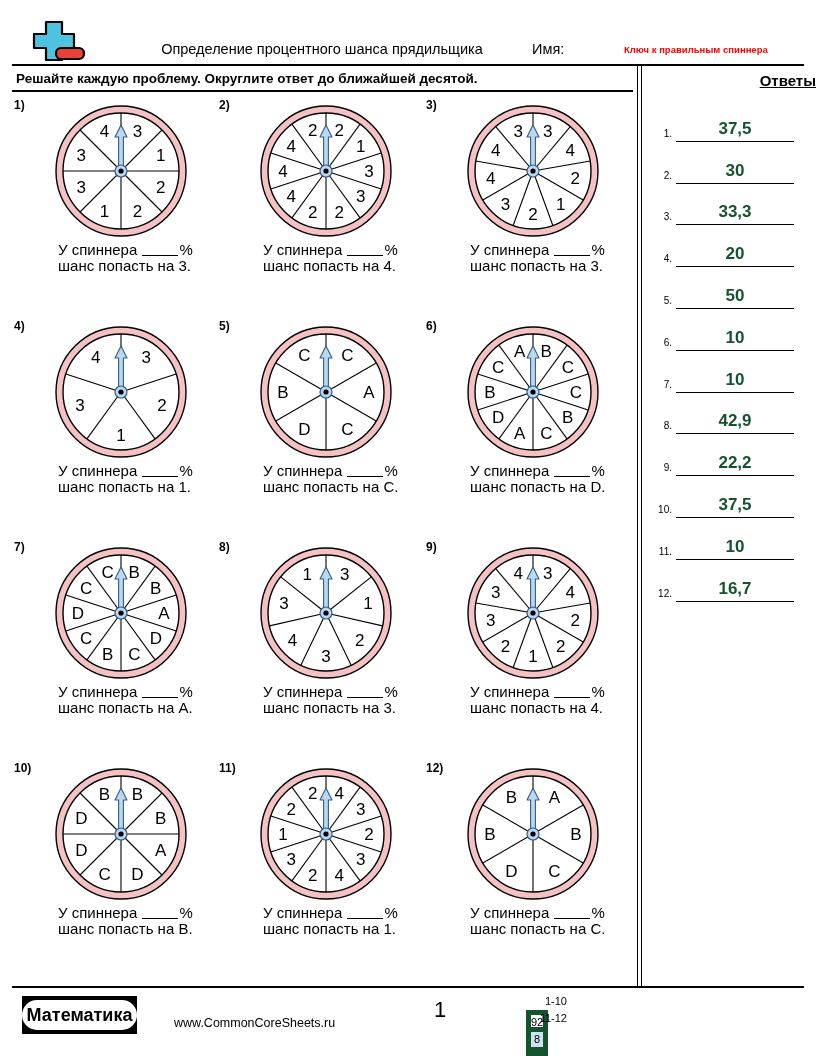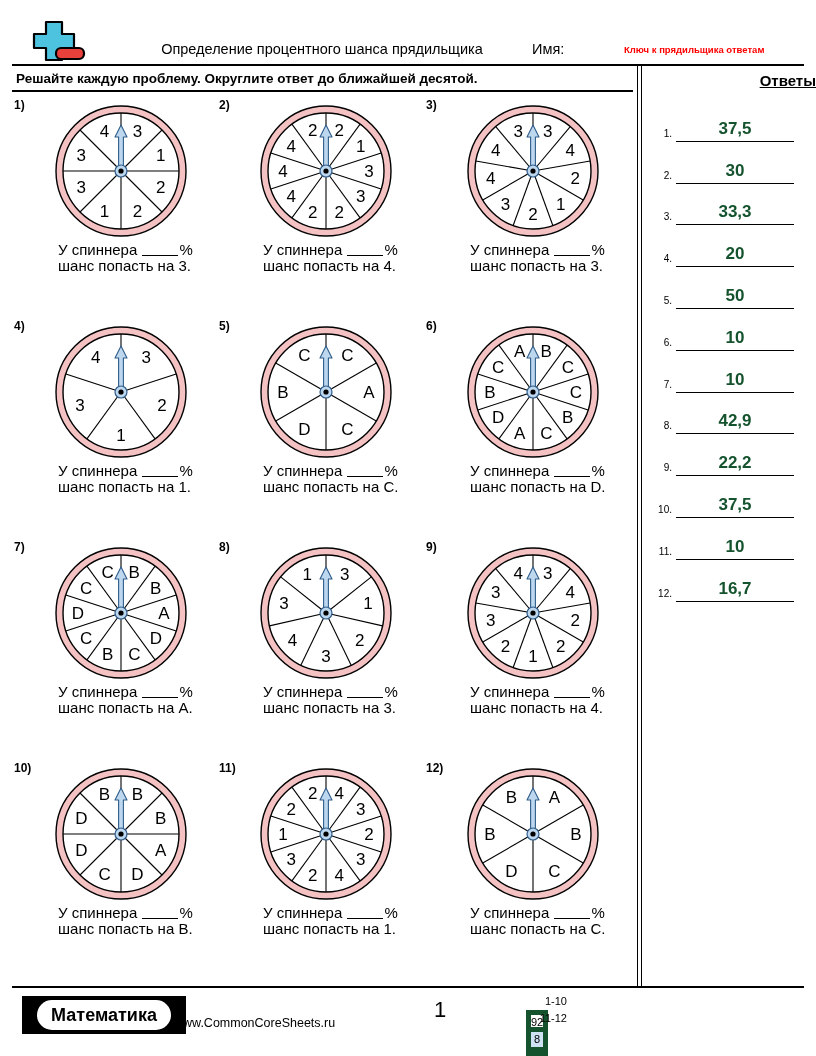--- a/index.html
+++ b/index.html
@@ -191,21 +191,21 @@
   .footer-rule {
     position: absolute;
     left: 12px; top: 986px;
     width: 792px;
     height: 2px;
     background: #000;
   }
   .brand {
     position: absolute;
     left: 22px; top: 996px;
-    width: 164px;
+    width: 115px;
     height: 38px;
     background: #000;
     display: flex;
     align-items: center;
     justify-content: center;
   }
   .brand-pill {
     width: 134px;
     height: 30px;
     border-radius: 15px;
@@ -266,21 +266,21 @@
 
   <div class="header">
     <div class="logo">
       <svg width="60" height="48" viewBox="0 0 60 48">
         <path d="M20 4 H36 V16 H48 V30 H36 V42 H20 V30 H8 V16 H20 Z" fill="#4ec3e0" stroke="#000" stroke-width="2.2" stroke-linejoin="round"></path>
         <rect x="30" y="30" width="28" height="11" rx="5" fill="#e8413c" stroke="#000" stroke-width="2.2"></rect>
       </svg>
     </div>
     <div class="header-title">Определение процентного шанса прядильщика</div>
     <div class="name-label">Имя:</div>
-    <div class="answer-key-label">Ключ к прядильщика ответам</div>
+    <div class="answer-key-label">Ключ к правильным спиннера</div>
   </div>
   <div class="header-rule"></div>
 
   <div class="instructions">Решайте каждую проблему. Округлите ответ до ближайшей десятой.</div>
   <div class="instr-rule"></div>
 
   <div class="divider">
     <div class="l1"></div>
     <div class="l2"></div>
   </div>

